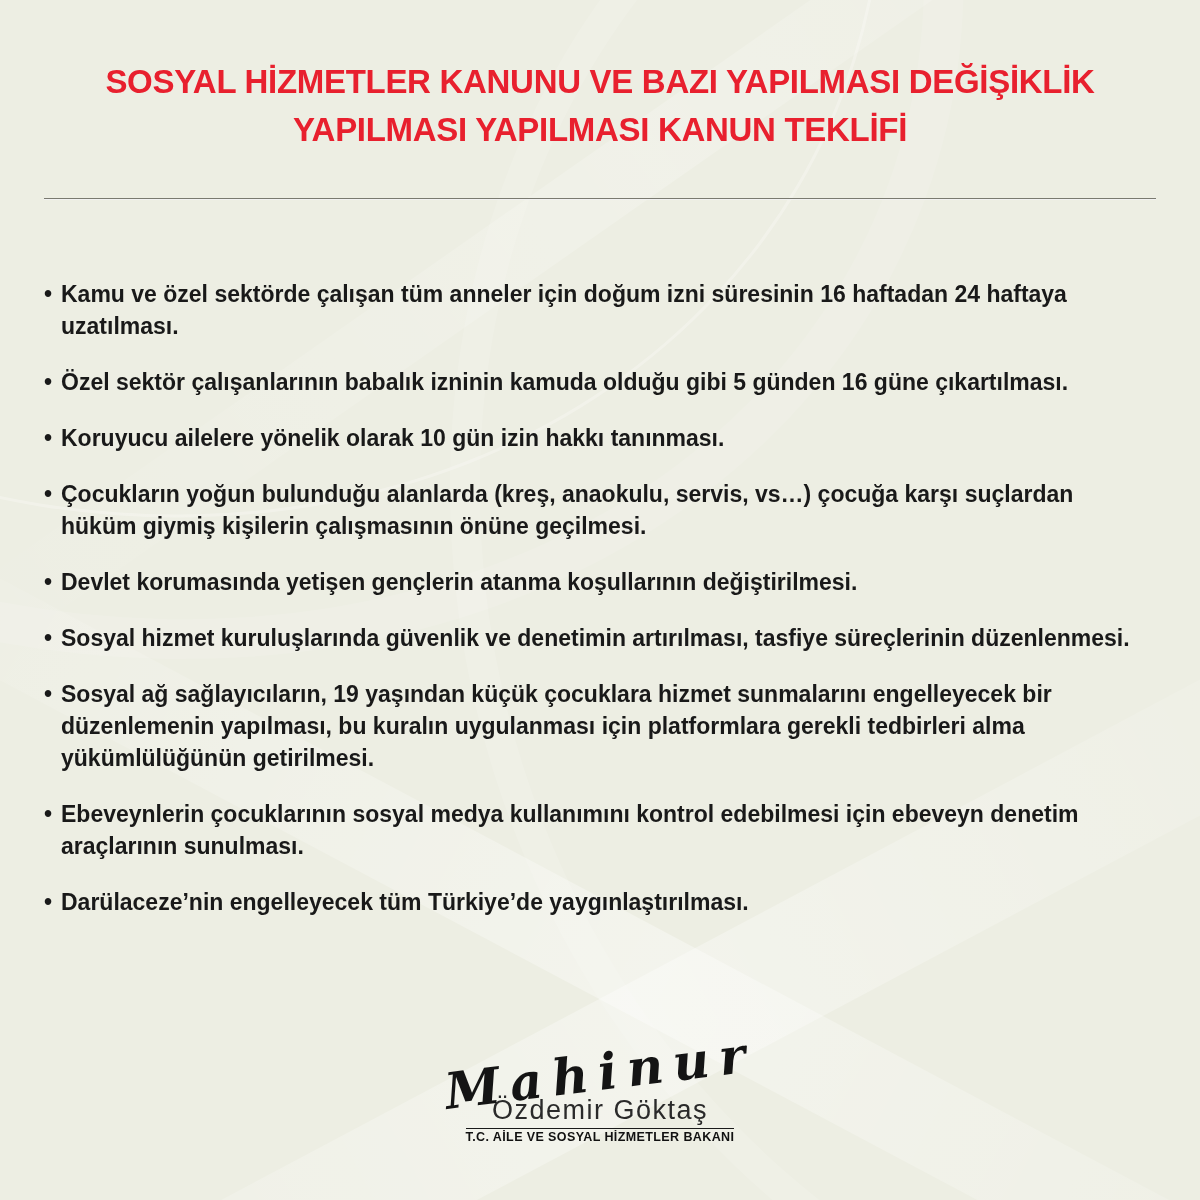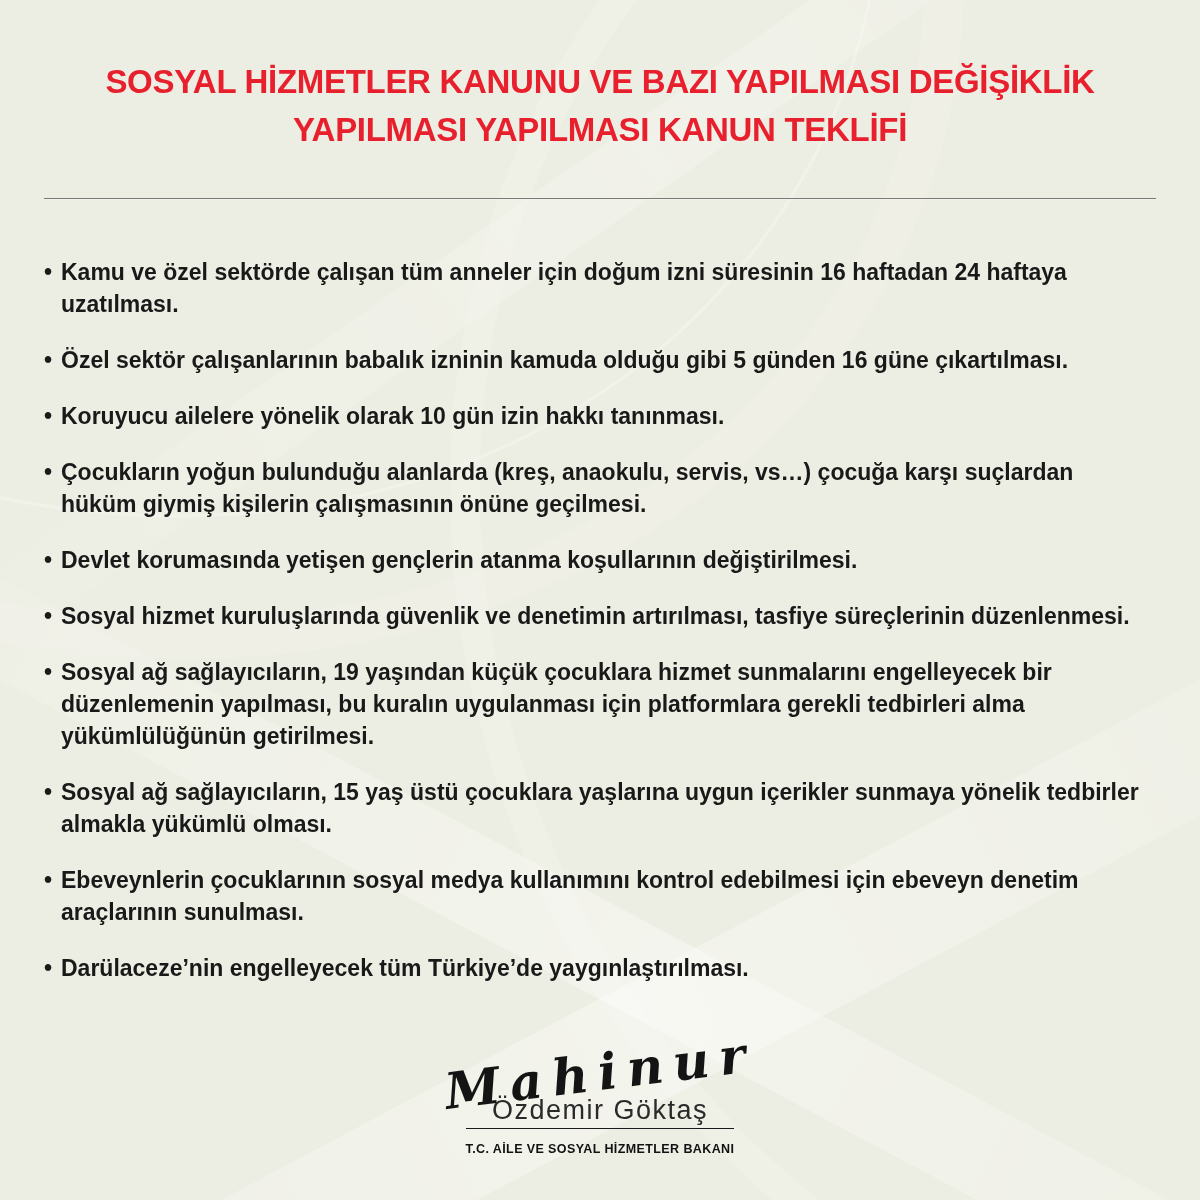--- a/index.html
+++ b/index.html
@@ -50,21 +50,21 @@
   }
   .divider{
     margin-top:44px;
     height:2px;
     background:var(--divider);
     border:none;
     border-bottom:1px solid rgba(255,255,255,0.9);
   }
   .bullet-list{
     list-style:none;
-    margin-top:56px;
+    margin-top:78px;
   }
   .bullet-item{
     position:relative;
     padding-left:17px;
     font-size:23px;
     line-height:32px;
     font-weight:600;
     margin-bottom:24px;
     max-width:1110px;
   }
@@ -99,21 +99,21 @@
     color:#2a2a2a;
     margin-top:-2px;
     line-height:1.1;
   }
   .signature-role{
     font-size:12.5px;
     font-weight:700;
     letter-spacing:0.4px;
     color:#111;
     border-top:1.5px solid #1a1a1a;
-    padding-top:13px;
+    padding-top:1px;
     margin-top:2px;
   }
 </style>
 </head>
 <body>
 
 <div class="bg-decor">
   <div class="swirl s1"></div>
   <div class="swirl s2"></div>
   <div class="swirl s3"></div>
@@ -129,21 +129,20 @@
   <hr class="divider">
 
   <ul class="bullet-list">
     <li class="bullet-item">Kamu ve özel sektörde çalışan tüm anneler için doğum izni süresinin 16 haftadan 24 haftaya uzatılması.</li>
     <li class="bullet-item">Özel sektör çalışanlarının babalık izninin kamuda olduğu gibi 5 günden 16 güne çıkartılması.</li>
     <li class="bullet-item">Koruyucu ailelere yönelik olarak 10 gün izin hakkı tanınması.</li>
     <li class="bullet-item">Çocukların yoğun bulunduğu alanlarda (kreş, anaokulu, servis, vs…) çocuğa karşı suçlardan hüküm giymiş kişilerin çalışmasının önüne geçilmesi.</li>
     <li class="bullet-item">Devlet korumasında yetişen gençlerin atanma koşullarının değiştirilmesi.</li>
     <li class="bullet-item">Sosyal hizmet kuruluşlarında güvenlik ve denetimin artırılması, tasfiye süreçlerinin düzenlenmesi.</li>
     <li class="bullet-item">Sosyal ağ sağlayıcıların, 19 yaşından küçük çocuklara hizmet sunmalarını engelleyecek bir düzenlemenin yapılması, bu kuralın uygulanması için platformlara gerekli tedbirleri alma yükümlülüğünün getirilmesi.</li>
-    <li class="bullet-item">Sosyal ağ sağlayıcıların, 15 yaş üstü çocuklara yaşlarına uygun içerikler sunmaya yönelik tedbirler almakla yükümlü olması.</li>
     <li class="bullet-item">Ebeveynlerin çocuklarının sosyal medya kullanımını kontrol edebilmesi için ebeveyn denetim araçlarının sunulması.</li>
     <li class="bullet-item">Darülaceze’nin engelleyecek tüm Türkiye’de yaygınlaştırılması.</li>
   </ul>
 
   <div class="signature">
     <div class="signature-name">Mahinur</div>
     <div class="signature-subname">Özdemir Göktaş</div>
     <div class="signature-role">T.C. AİLE VE SOSYAL HİZMETLER BAKANI</div>
   </div>
 

